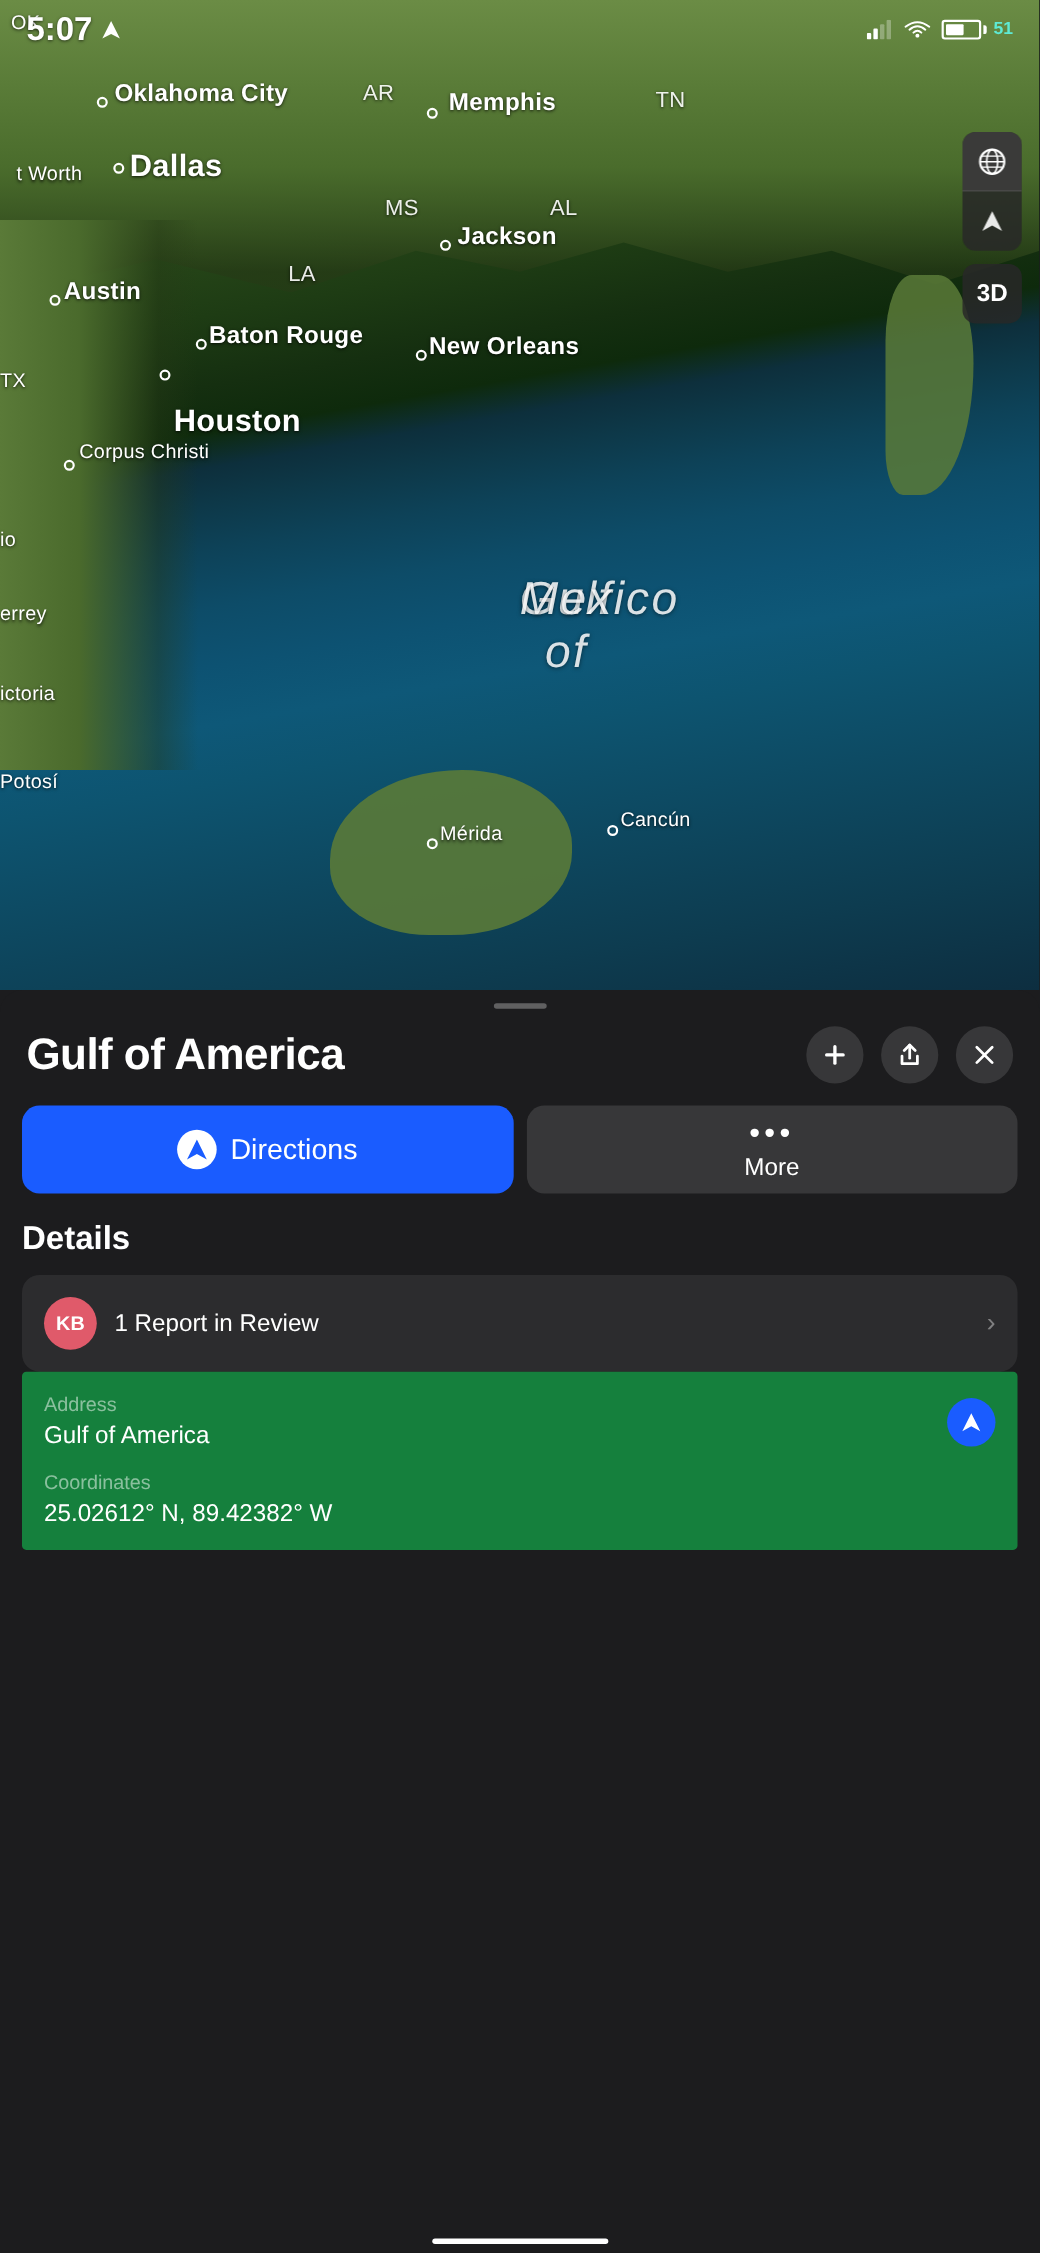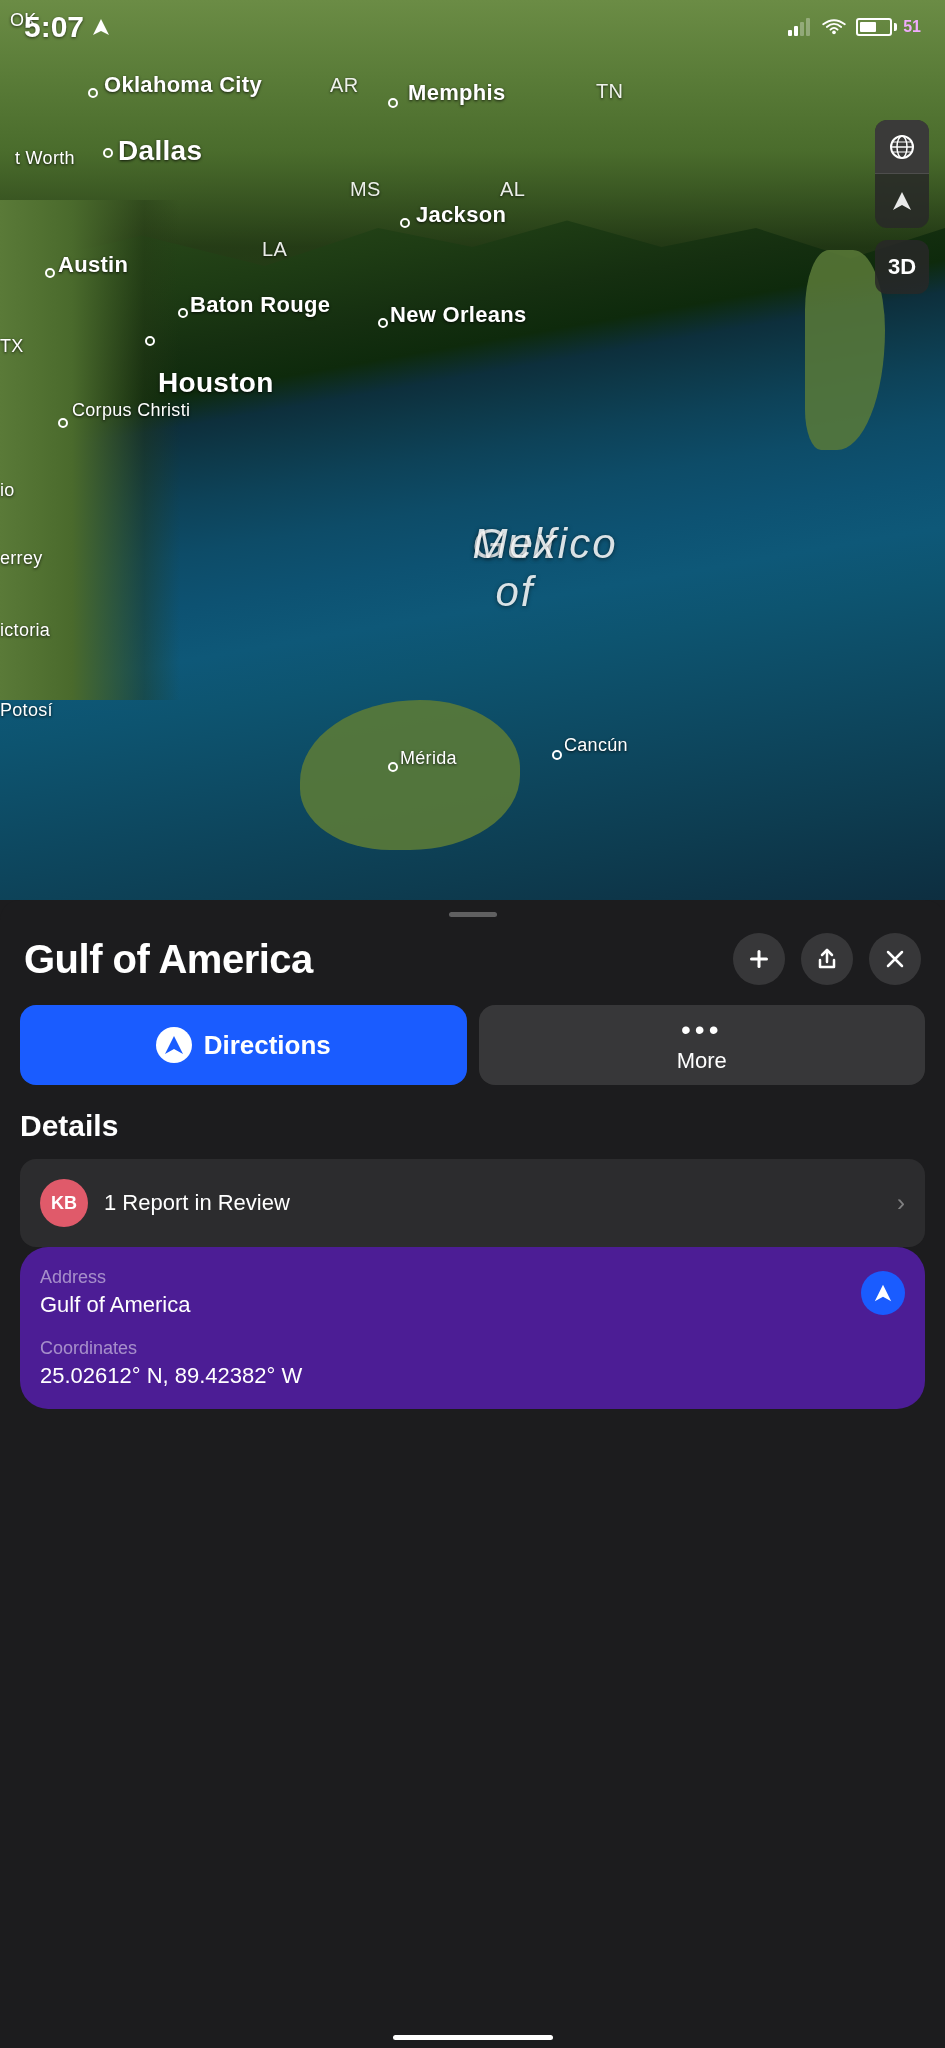--- a/index.html
+++ b/index.html
@@ -208,21 +208,21 @@
       height: 36px;
       background: white;
       border-radius: 50%;
       display: flex;
       align-items: center;
       justify-content: center;
     }
 
     .btn-directions-label {
       font-size: 26px;
-      font-weight: 700;
+      font-weight: 400;
       color: white;
     }
 
     .btn-more {
       flex: 1;
       height: 80px;
       background: rgba(255,255,255,0.12);
       border-radius: 16px;
       display: flex;
       flex-direction: column;
@@ -292,22 +292,22 @@
       font-weight: 500;
       flex: 1;
     }
 
     .chevron-right {
       color: rgba(255,255,255,0.4);
       font-size: 24px;
     }
 
     .detail-address-card {
-      background: #4c1d95;
-      border-radius: 28px;
+      background: #15803d;
+      border-radius: 4px;
       padding: 20px 20px;
       margin-bottom: 12px;
     }
 
     .detail-address-row {
       display: flex;
       align-items: flex-start;
       justify-content: space-between;
     }
 
@@ -466,21 +466,21 @@
       <path d="M5 10 Q13 3 21 10" stroke="white" stroke-width="2" fill="none" stroke-linecap="round"></path>
       <path d="M1 7 Q13 -2 25 7" stroke="white" stroke-width="2" fill="none" stroke-linecap="round"></path>
       <circle cx="13" cy="16" r="2" fill="white"></circle>
     </svg>
 
     <div style="display:flex;align-items:center;gap:2px;">
       <div style="width:36px;height:18px;border:2px solid white;border-radius:3px;position:relative;display:flex;align-items:center;padding:2px;">
         <div style="width:55%;height:100%;background:white;border-radius:1px;"></div>
       </div>
       <div style="width:3px;height:8px;background:white;border-radius:0 2px 2px 0;"></div>
-      <span style="color:#f0abfc;font-size:16px;font-weight:600;margin-left:4px;">51</span>
+      <span style="color:#5eead4;font-size:16px;font-weight:600;margin-left:4px;">51</span>
     </div>
   </div>
 </div>
 
 <div class="bottom-sheet" style="top:900px;">
   <div class="sheet-handle">
     <div class="sheet-handle-bar"></div>
   </div>
 
   <div class="sheet-header">

